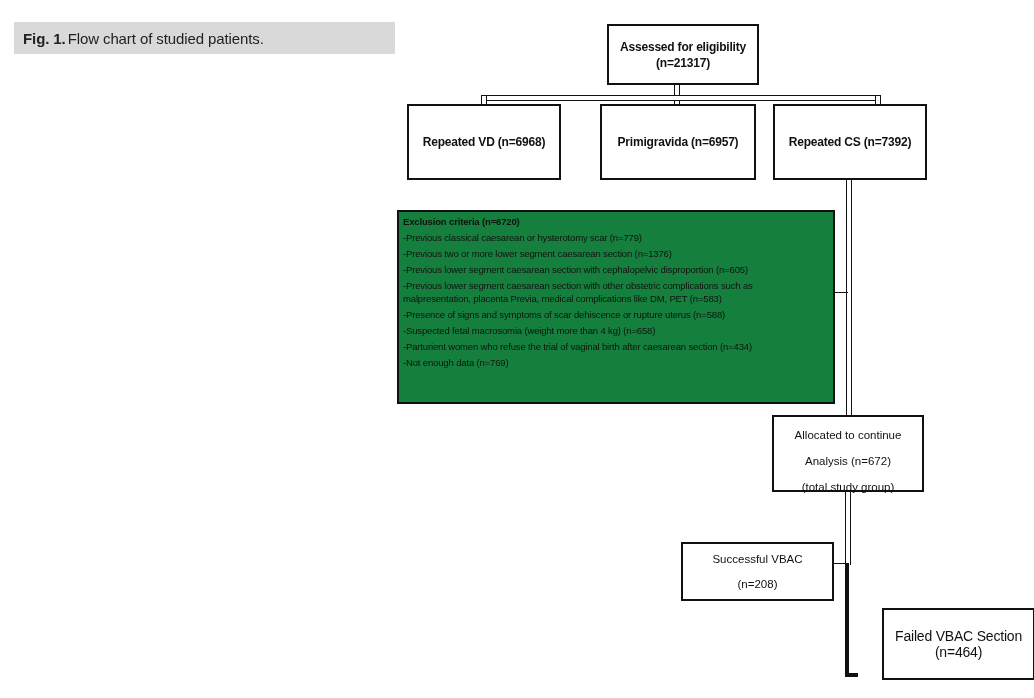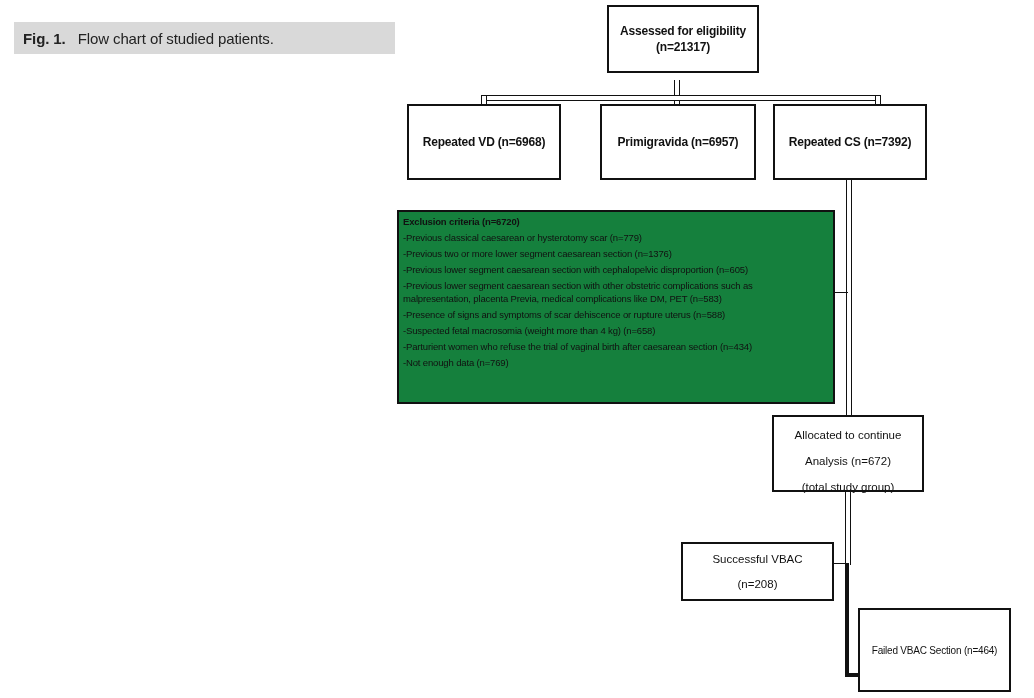--- a/index.html
+++ b/index.html
@@ -7,38 +7,38 @@
     width:1034px;height:698px;position:relative;overflow:hidden;
     font-family:"Liberation Sans",sans-serif;color:#111;
   }
   
   .caption{
     position:absolute;left:14px;top:22px;width:381px;height:32px;
     background:#d9d9d9;display:flex;align-items:center;
     padding-left:9px;box-sizing:border-box;font-size:15px;color:#222;
     letter-spacing:-0.1px;
   }
-  .caption b{margin-right:12px;}
+  .caption b{margin-right:2px;}
   
   .fbox{
     position:absolute;border:2px solid #111;background:#ffffff;
     box-sizing:border-box;display:flex;flex-direction:column;
     align-items:center;justify-content:center;text-align:center;
     z-index:2;
   }
   .fbox .ln{white-space:pre-line;}
   .bold12{font-size:12px;font-weight:bold;letter-spacing:-0.2px;line-height:16px;}
   
-  .b-assessed{left:607px;top:5px;width:152px;height:68px;}
+  .b-assessed{left:607px;top:24px;width:152px;height:61px;}
   .b-vd{left:407px;top:104px;width:154px;height:76px;}
   .b-primi{left:600px;top:104px;width:156px;height:76px;}
   .b-cs{left:773px;top:104px;width:154px;height:76px;}
   .b-alloc{left:772px;top:415px;width:152px;height:77px;justify-content:flex-start;padding-top:5px;line-height:26px;font-size:11.5px;}
   .b-succ{left:681px;top:542px;width:153px;height:59px;line-height:25px;font-size:11.5px;}
-  .b-fail{left:858px;top:608px;width:153px;height:84px;font-size:10px;letter-spacing:-0.2px;}
+  .b-fail{left:882px;top:608px;width:153px;height:72px;font-size:14px;letter-spacing:-0.2px;}
   
   .b-excl{
     position:absolute;left:397px;top:210px;width:438px;height:194px;
     border:2px solid #111;background:#15803d;box-sizing:border-box;
     padding:3px 4px 0 4px;z-index:2;overflow:hidden;
     font-size:9.5px;letter-spacing:-0.15px;text-align:left;
   }
   .excl-title{font-weight:bold;line-height:13px;margin-bottom:3px;}
   .excl-item{line-height:13px;margin-bottom:3px;white-space:pre-line;}
   

